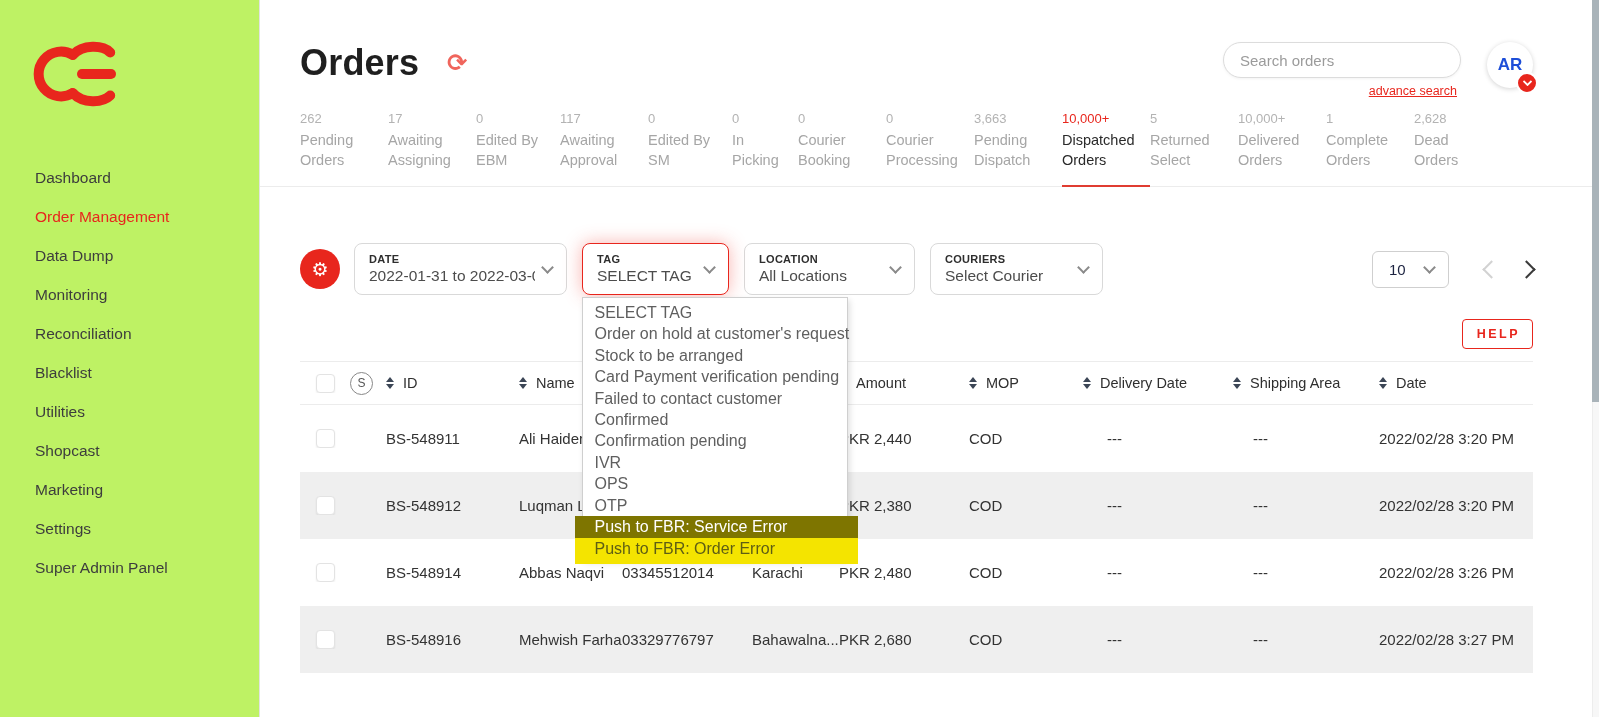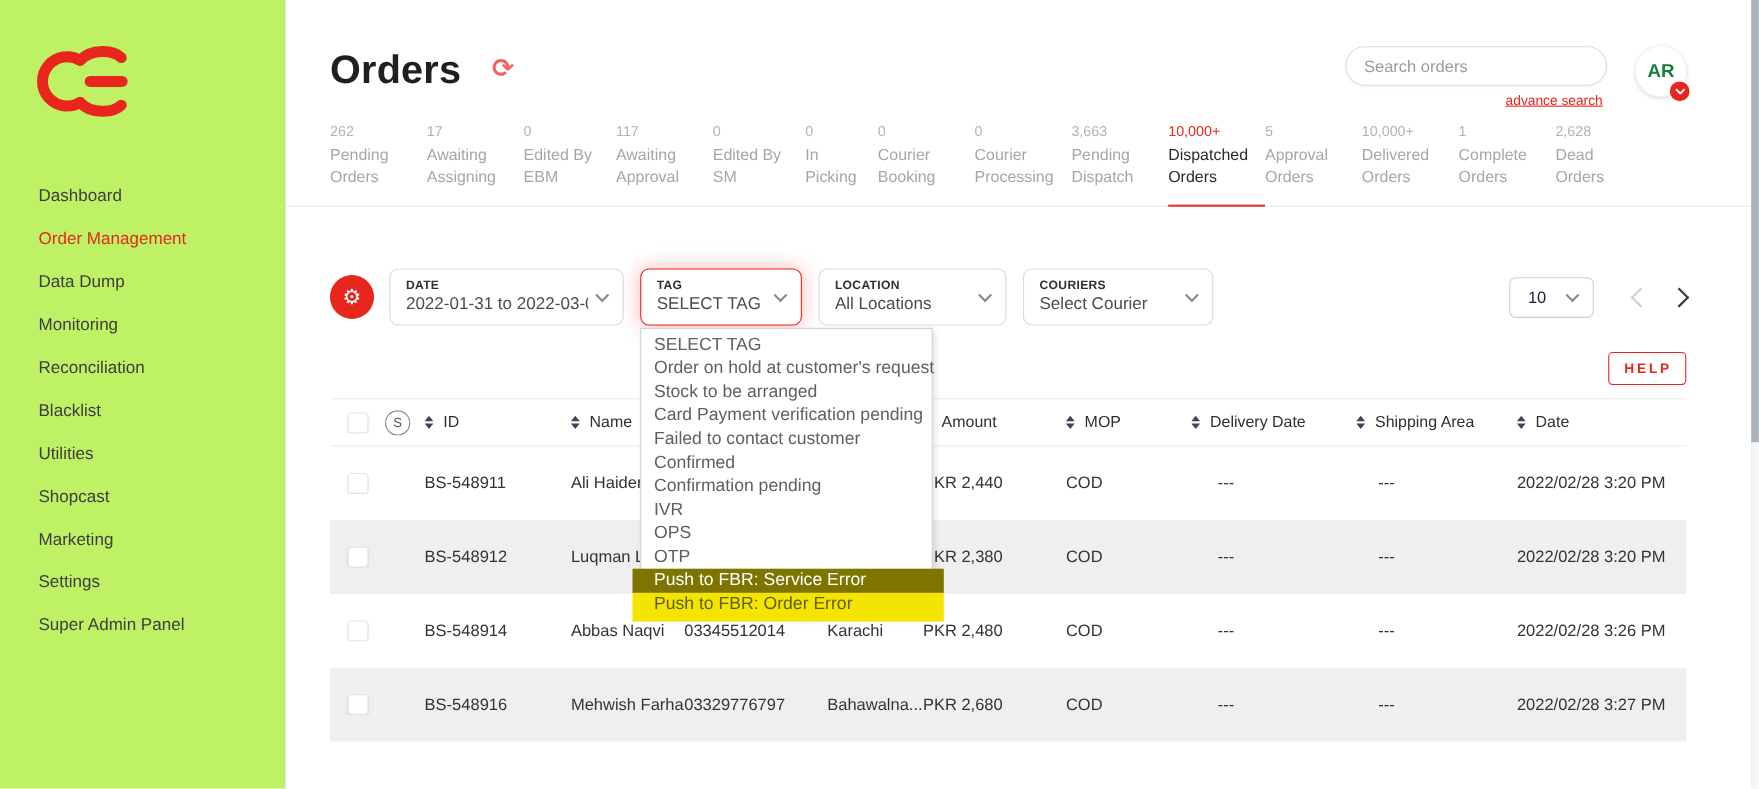--- a/index.html
+++ b/index.html
@@ -37,21 +37,21 @@
     box-shadow: 0 1px 3px rgba(0,0,0,.05);
     gap: 40px;
   }
   .search-box input { border: none; outline: none; flex: 1; font-size: 15px; color: #333; font-family: inherit; background: transparent; }
   .search-box input::placeholder { color: #9b9b9b; }
   .advance-search { display: inline-block; margin-top: 6px; margin-right: 4px; color: #e8261d; font-size: 12.5px; text-decoration: underline; cursor: pointer; }
 
   .avatar-wrap { position: relative; margin-left: 26px; flex: none; }
   .avatar {
     width: 46px; height: 46px; border-radius: 50%; background: #fff;
-    box-shadow: 0 1px 5px rgba(0,0,0,.18); color: #15803d; font-weight: bold; font-size: 17px;
+    box-shadow: 0 1px 5px rgba(0,0,0,.18); color: #1d4ed8; font-weight: bold; font-size: 17px;
     display: flex; align-items: center; justify-content: center; cursor: pointer;
   }
   .avatar-caret {
     position: absolute; right: -5px; bottom: -6px; width: 22px; height: 22px; border-radius: 50%;
     background: #e8261d; color: #fff; font-size: 10px; display: flex; align-items: center; justify-content: center;
     cursor: pointer; border: 2px solid #fff;
   }
 
   
   .stats { display: flex; padding: 0 66px 0 40px; margin-top: 12px; border-bottom: 1px solid #ececec; }
@@ -224,21 +224,21 @@
     <div class="stat">
         <div class="stat-value">3,663</div>
         <div class="stat-label">Pending Dispatch</div>
       </div>
     <div class="stat active">
         <div class="stat-value">10,000+</div>
         <div class="stat-label">Dispatched Orders</div>
       </div>
     <div class="stat">
         <div class="stat-value">5</div>
-        <div class="stat-label">Approval Orders</div>
+        <div class="stat-label">Returned Select</div>
       </div>
     <div class="stat">
         <div class="stat-value">10,000+</div>
         <div class="stat-label">Delivered Orders</div>
       </div>
     <div class="stat">
         <div class="stat-value">1</div>
         <div class="stat-label">Complete Orders</div>
       </div>
     <div class="stat">

